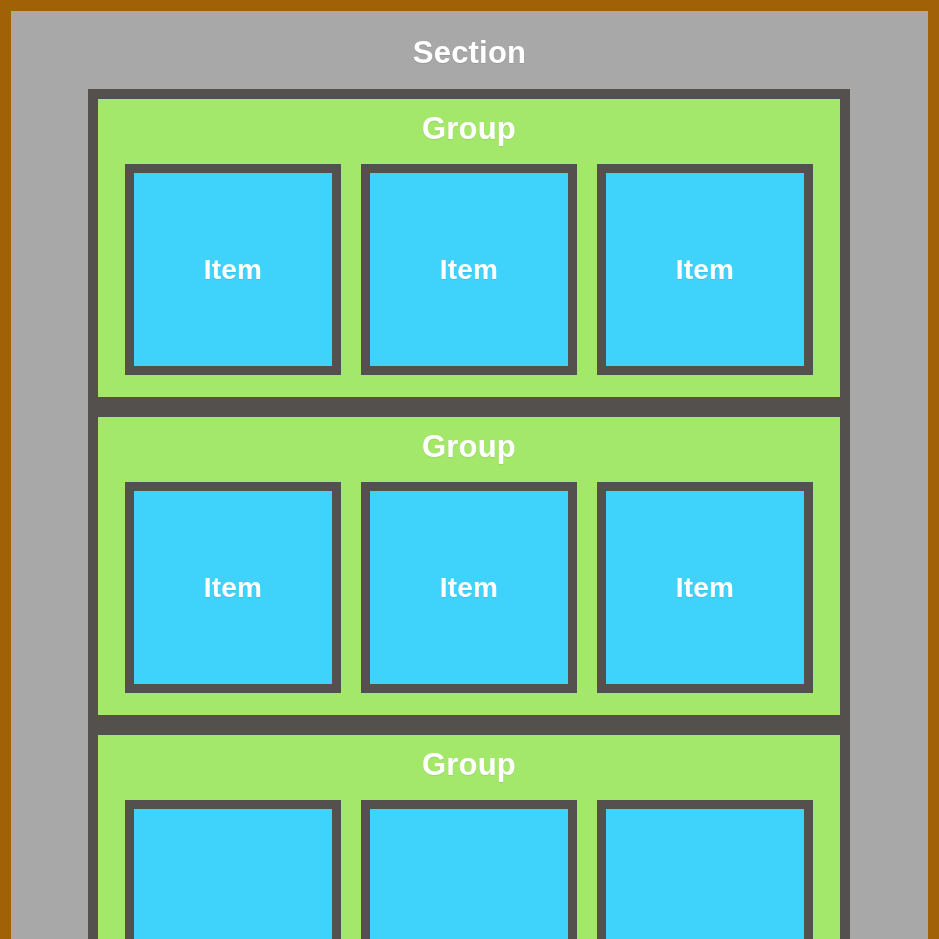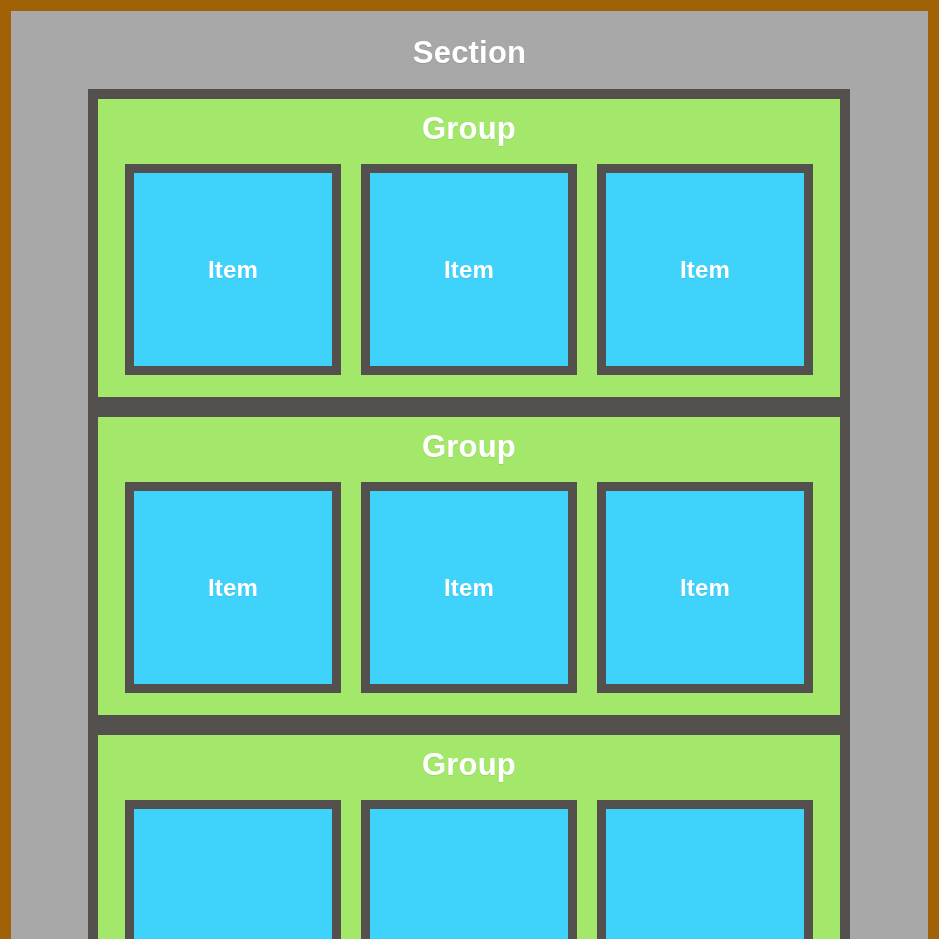--- a/index.html
+++ b/index.html
@@ -82,21 +82,21 @@
     height: 211px;
     background: #3FD2FB;
     border: 9px solid #53504E;
     display: flex;
     align-items: center;
     justify-content: center;
   }
 
   .item-label {
     color: #FFFFFF;
-    font-size: 24px;
+    font-size: 28px;
     font-weight: bold;
     line-height: 1;
     letter-spacing: 0.2px;
     text-shadow: 0 1px 1px rgba(0,0,0,.08);
   }
 </style>
 </head>
 <body>
 
 <div id="app-frame">

